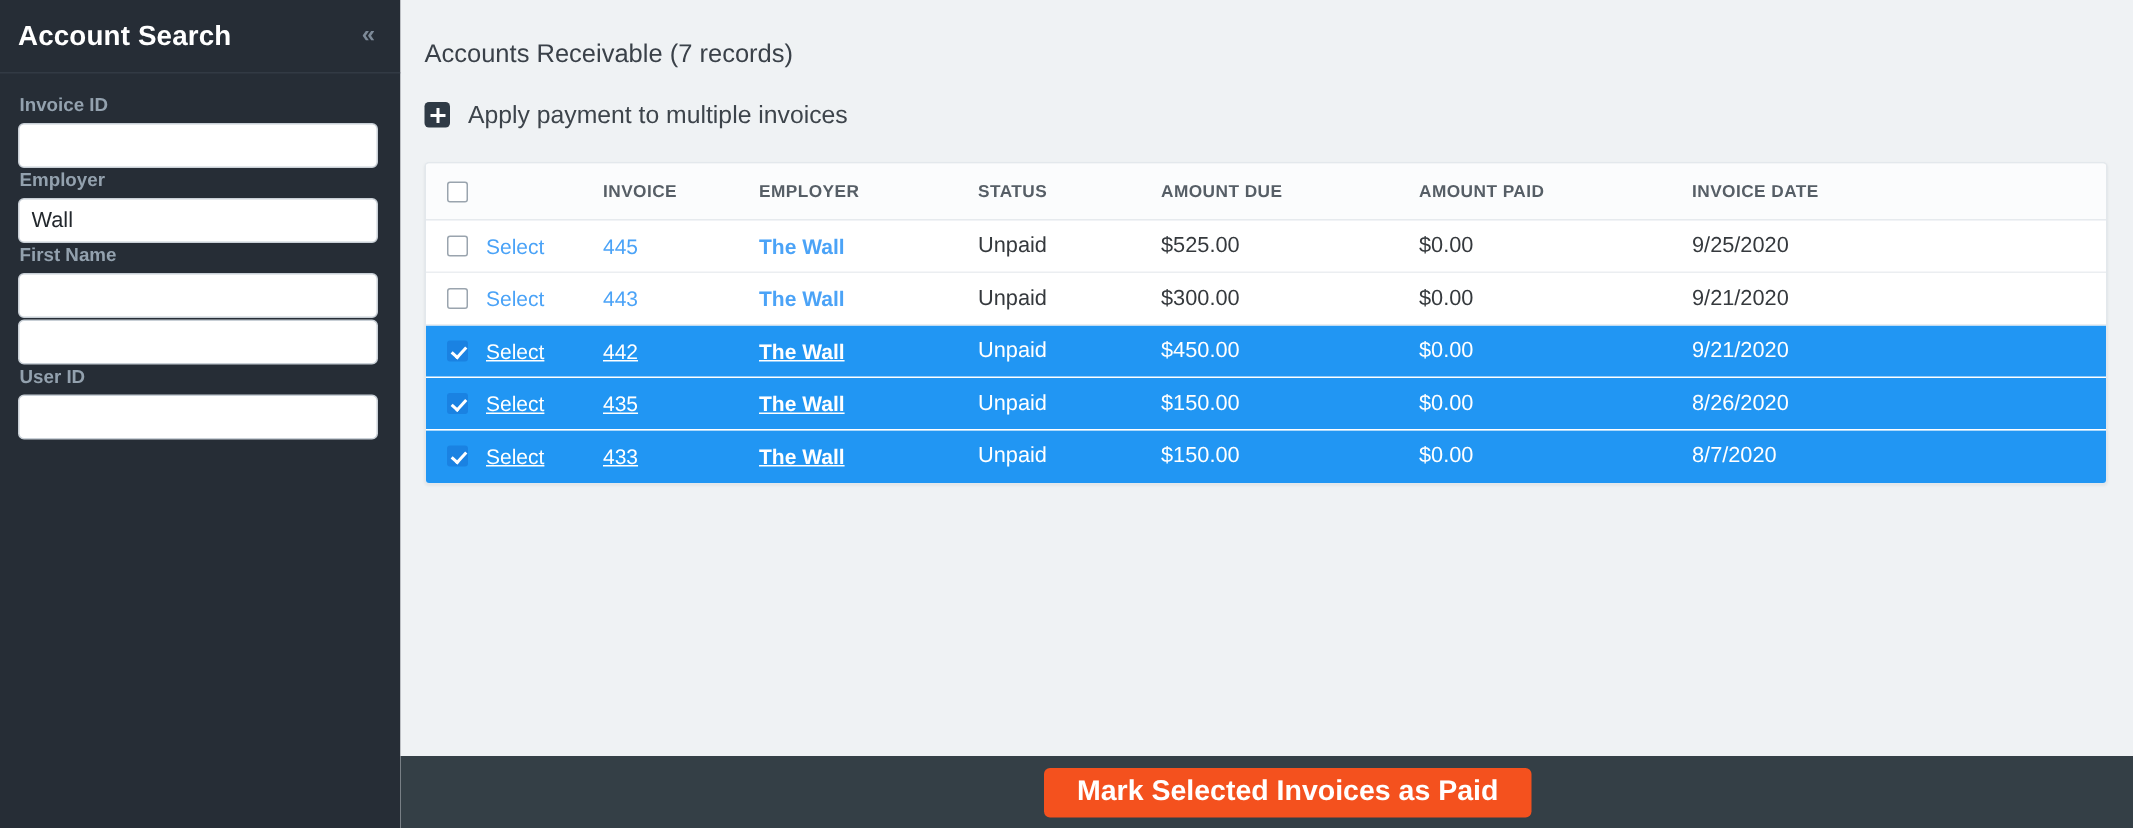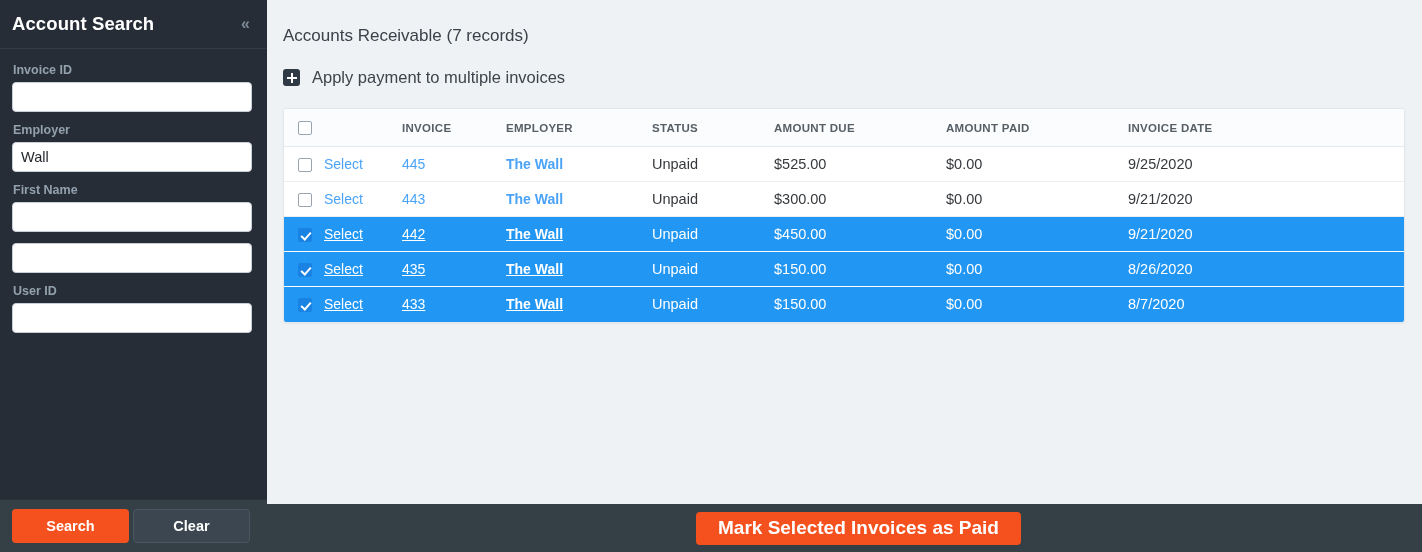--- a/index.html
+++ b/index.html
@@ -47,21 +47,21 @@
     line-height: 1;
     cursor: pointer;
     letter-spacing: -1px;
     font-weight: bold;
   }
   .sb-body {
     flex: 1 1 auto;
     padding: 14px 16px 0 12px;
     overflow: hidden;
   }
-  .field { margin-bottom: 11px; }
+  .field { margin-bottom: 1px; }
   .field-label {
     color: #93a1ae;
     font-size: 12.5px;
     font-weight: bold;
     margin: 0 0 5px 1px;
     display: block;
   }
   .field-input {
     display: block;
     width: 240px;
@@ -121,21 +121,21 @@
     overflow: hidden;
   }
   .records-title {
     color: #3a4149;
     font-size: 17px;
     margin: 0 0 22px 0;
     font-weight: normal;
   }
   .apply-row {
     display: flex;
-    align-items: center;
+    align-items: flex-start;
     margin: 0 0 21px 0;
     gap: 12px;
   }
   .plus-icon {
     width: 17px; height: 17px;
     border-radius: 3px;
     background: #2f3a45;
     position: relative;
     flex: 0 0 17px;
     cursor: pointer;
@@ -289,24 +289,20 @@
       </div>
       <div class="field">
         <input class="field-input" type="text" value="" style="">
       </div>
       <div class="field">
         <label class="field-label">User ID</label>
         <input class="field-input" type="text" value="" style="">
       </div>
     </div>
 
-    <div class="sb-footer">
-      <button class="btn btn-search">Search</button>
-      <button class="btn btn-clear">Clear</button>
-    </div>
   </aside>
 
   <section class="main">
     <div class="main-inner">
 
       <h1 class="records-title">Accounts Receivable (7 records)</h1>
 
       <div class="apply-row">
         <span class="plus-icon"></span>
         <span class="apply-label">Apply payment to multiple invoices</span>

